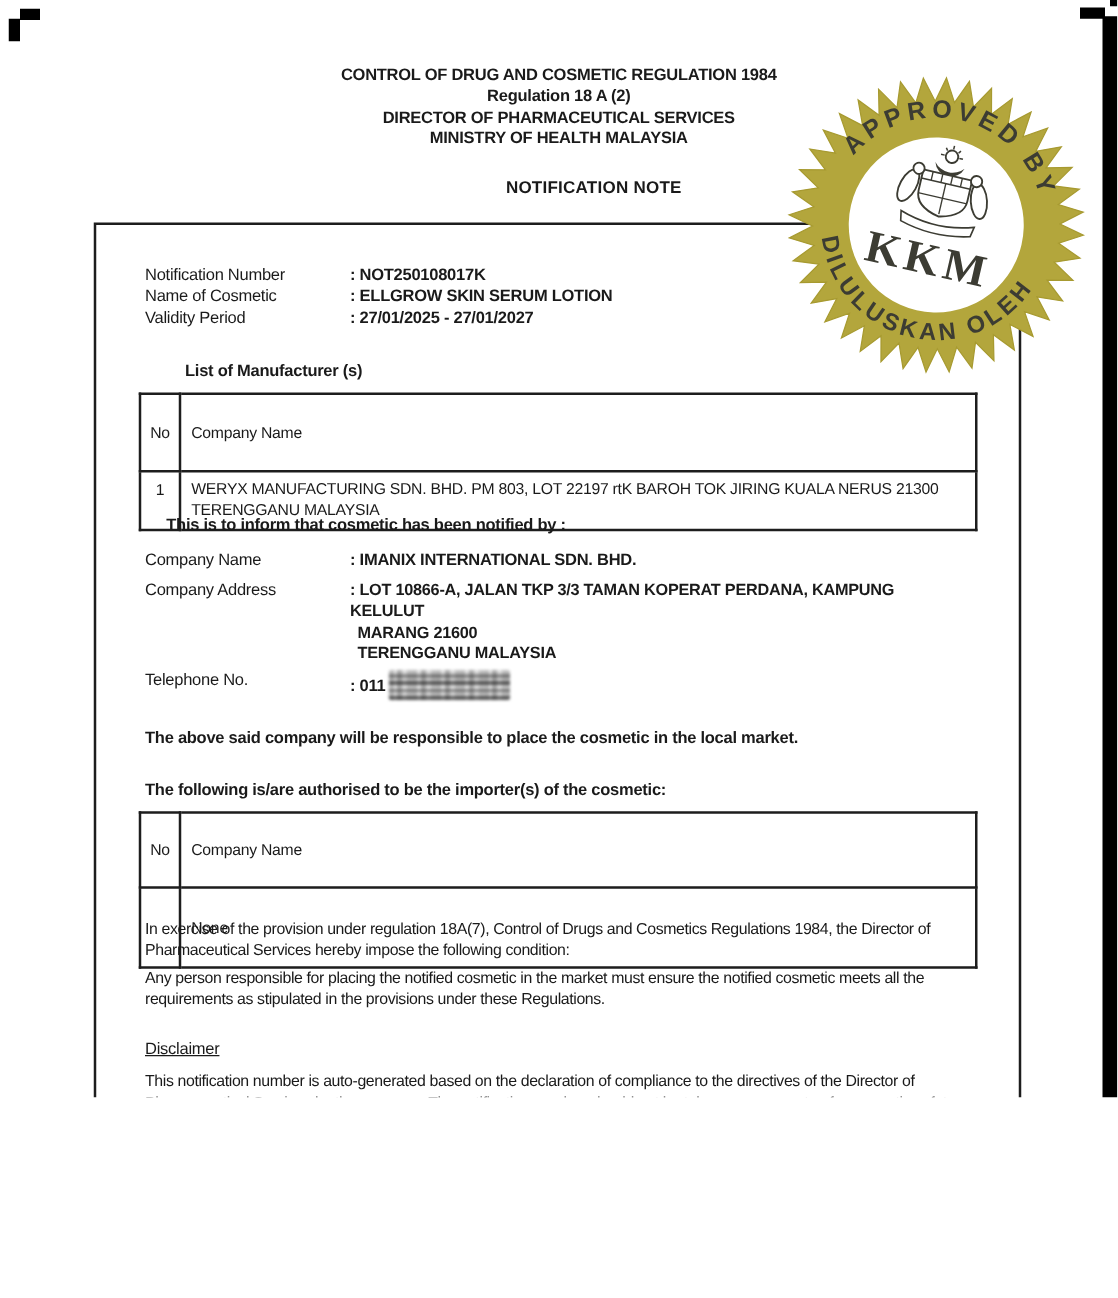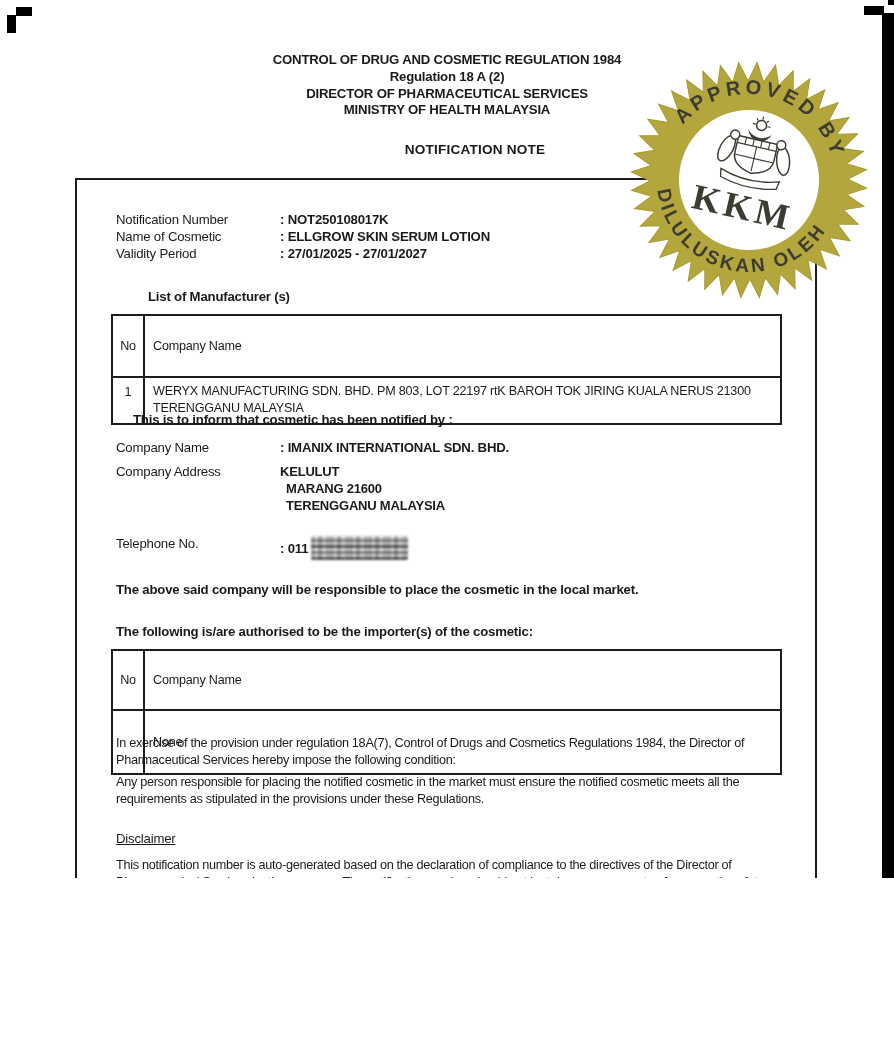--- a/index.html
+++ b/index.html
@@ -96,20 +96,21 @@
 
   <div class="abs heading" style="left:116px;top:412px;margin-left:17px;">This is to inform that cosmetic has been notified by :</div>
 
   <div class="abs frow" style="left:116px;top:440px;">
     <div class="lbl">Company Name</div>
     <div class="val colon">IMANIX INTERNATIONAL SDN. BHD.</div>
   </div>
 
   <div class="abs" style="left:116px;top:464px;font-size:13.2px;line-height:16.8px;">Company Address</div>
   <div class="abs val" style="left:280px;top:464px;font-size:13px;line-height:16.8px;">
+    <div class="addr-line colon">LOT 10866-A, JALAN TKP 3/3 TAMAN KOPERAT PERDANA, KAMPUNG</div>
     <div class="addr-line">KELULUT</div>
     <div class="addr-line addr-indent">MARANG 21600</div>
     <div class="addr-line addr-indent">TERENGGANU MALAYSIA</div>
   </div>
 
   <div class="abs frow" style="left:116px;top:536px;">
     <div class="lbl">Telephone No.</div>
     <div class="val"><span class="colon">011</span><span class="redact"></span></div>
   </div>
 

